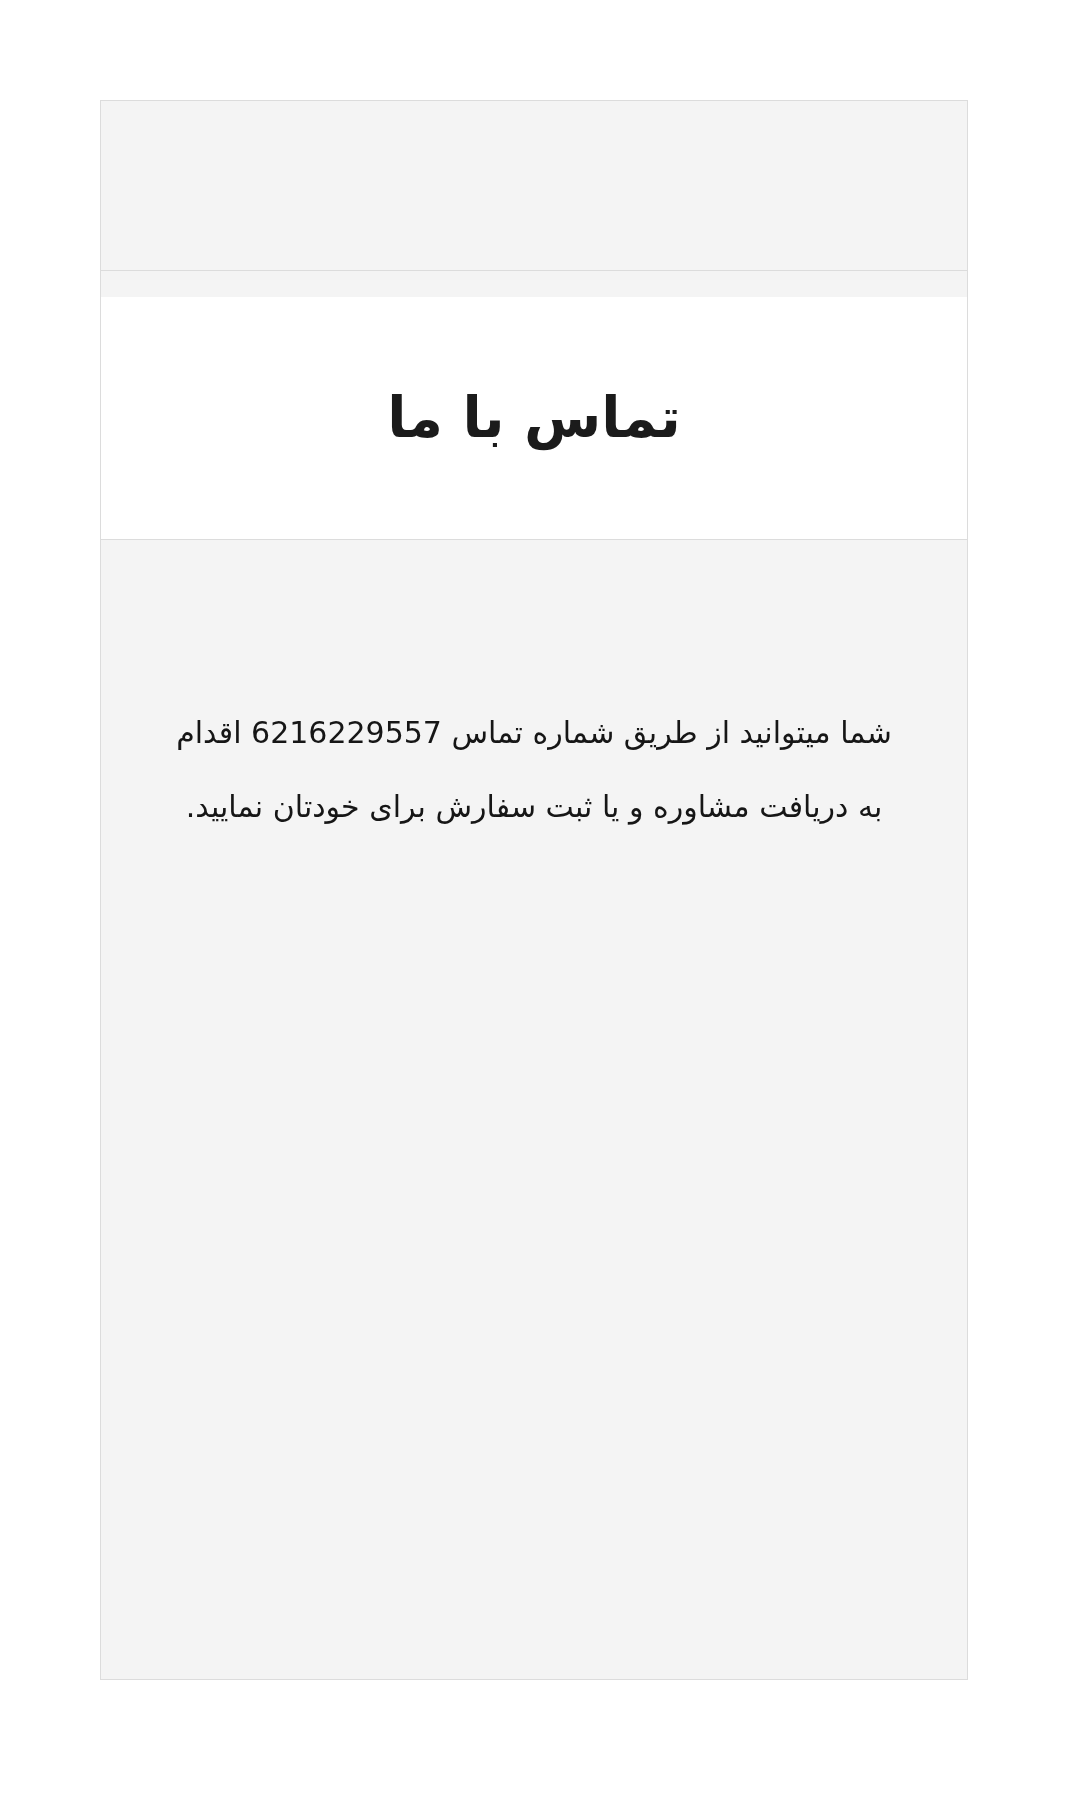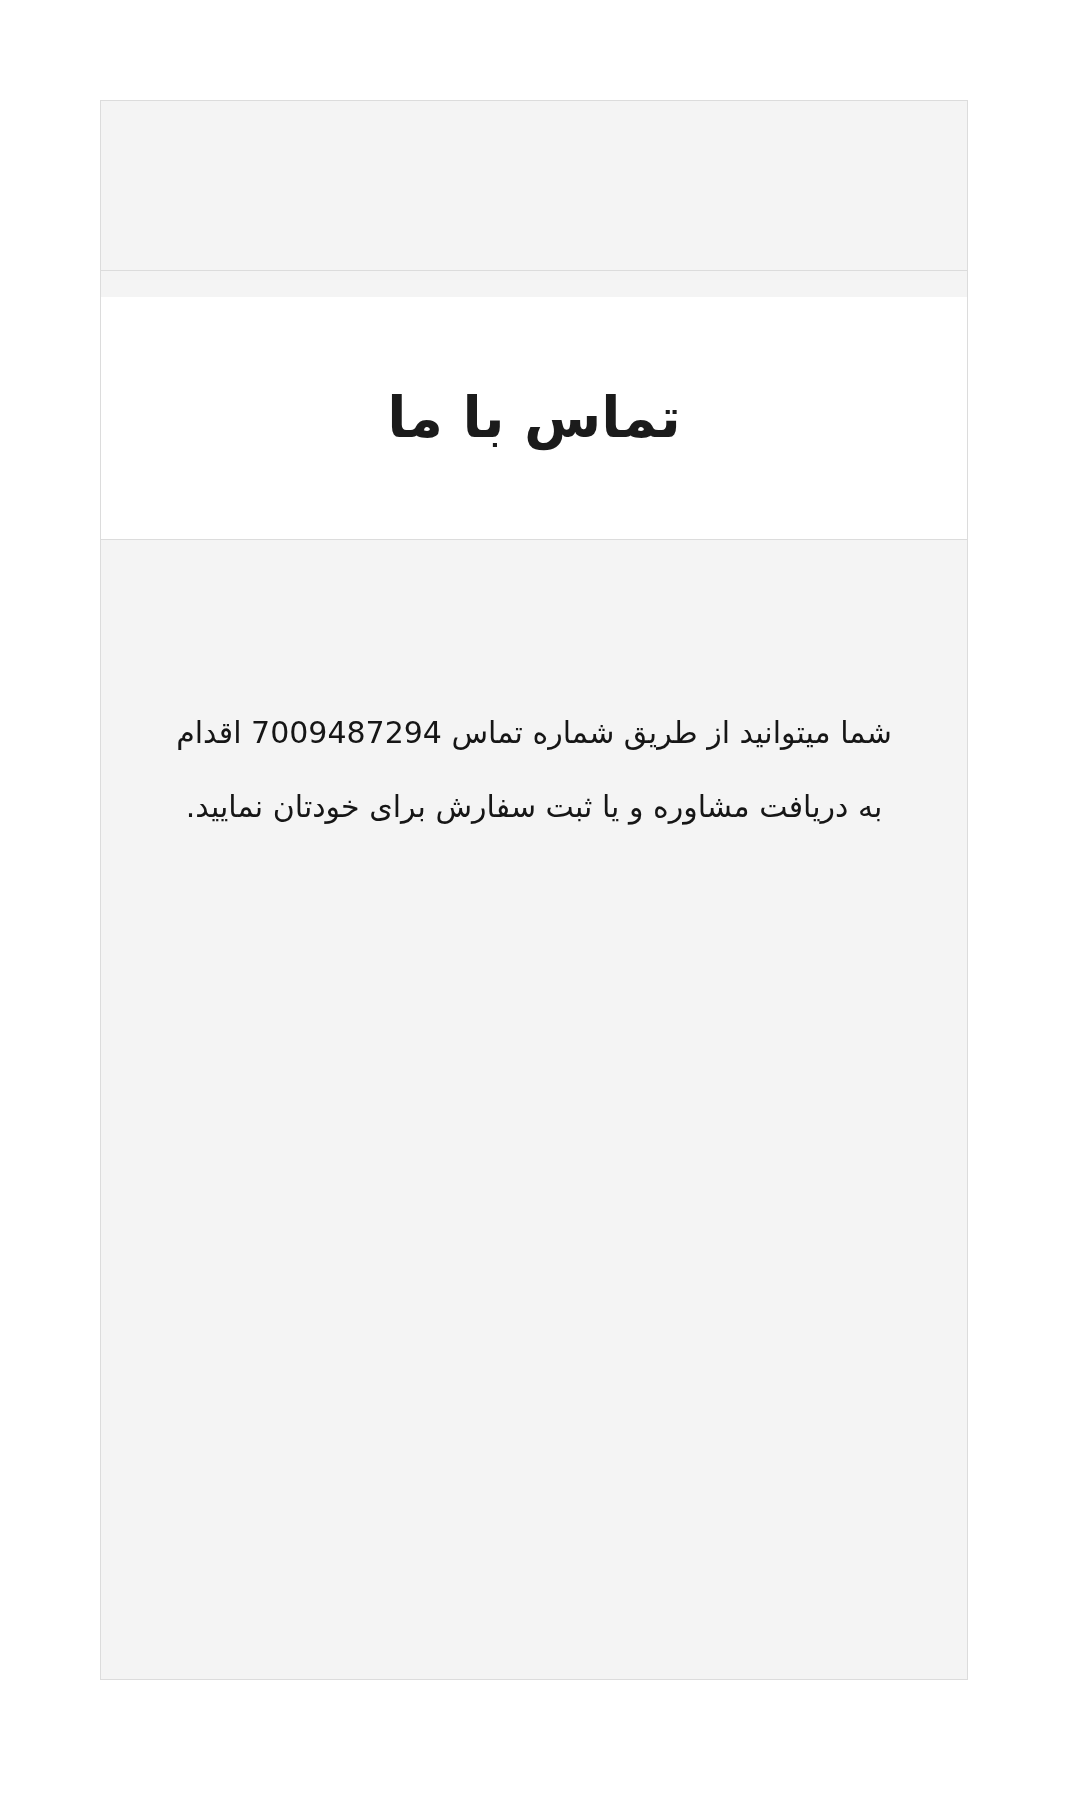--- a/index.html
+++ b/index.html
@@ -87,18 +87,18 @@
 
   <div class="card">
 
     <div class="card-top-band"></div>
 
     <div class="title-band">
       <h1 class="page-title">تماس با ما</h1>
     </div>
 
     <div class="body-band">
-      <p class="body-paragraph">شما میتوانید از طریق شماره تماس 7009487294 اقدام به دریافت مشاوره و یا ثبت سفارش برای خودتان نمایید.</p>
+      <p class="body-paragraph">شما میتوانید از طریق شماره تماس 6216229557 اقدام به دریافت مشاوره و یا ثبت سفارش برای خودتان نمایید.</p>
     </div>
 
   </div>
 
 </div>
 
 </body></html>

